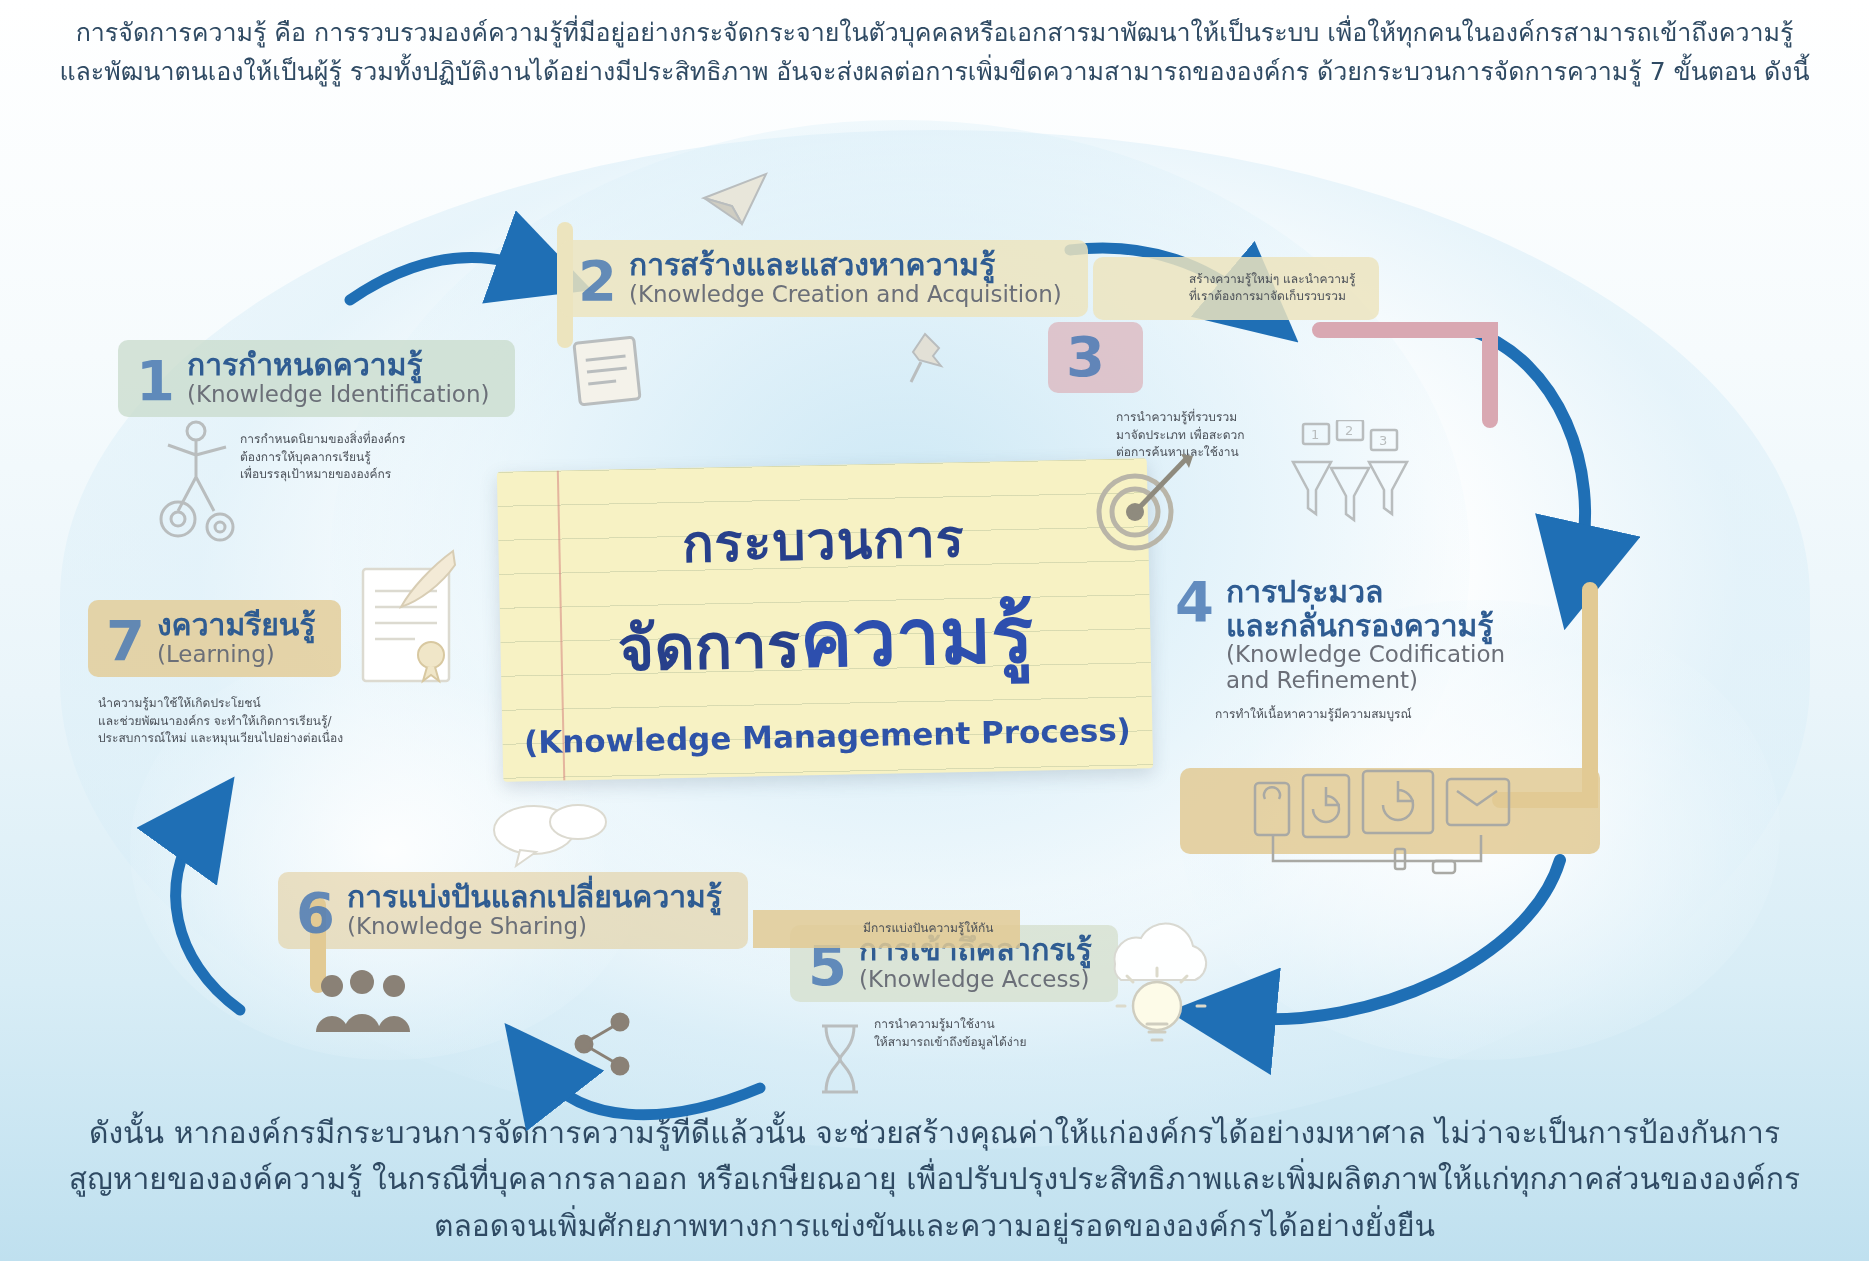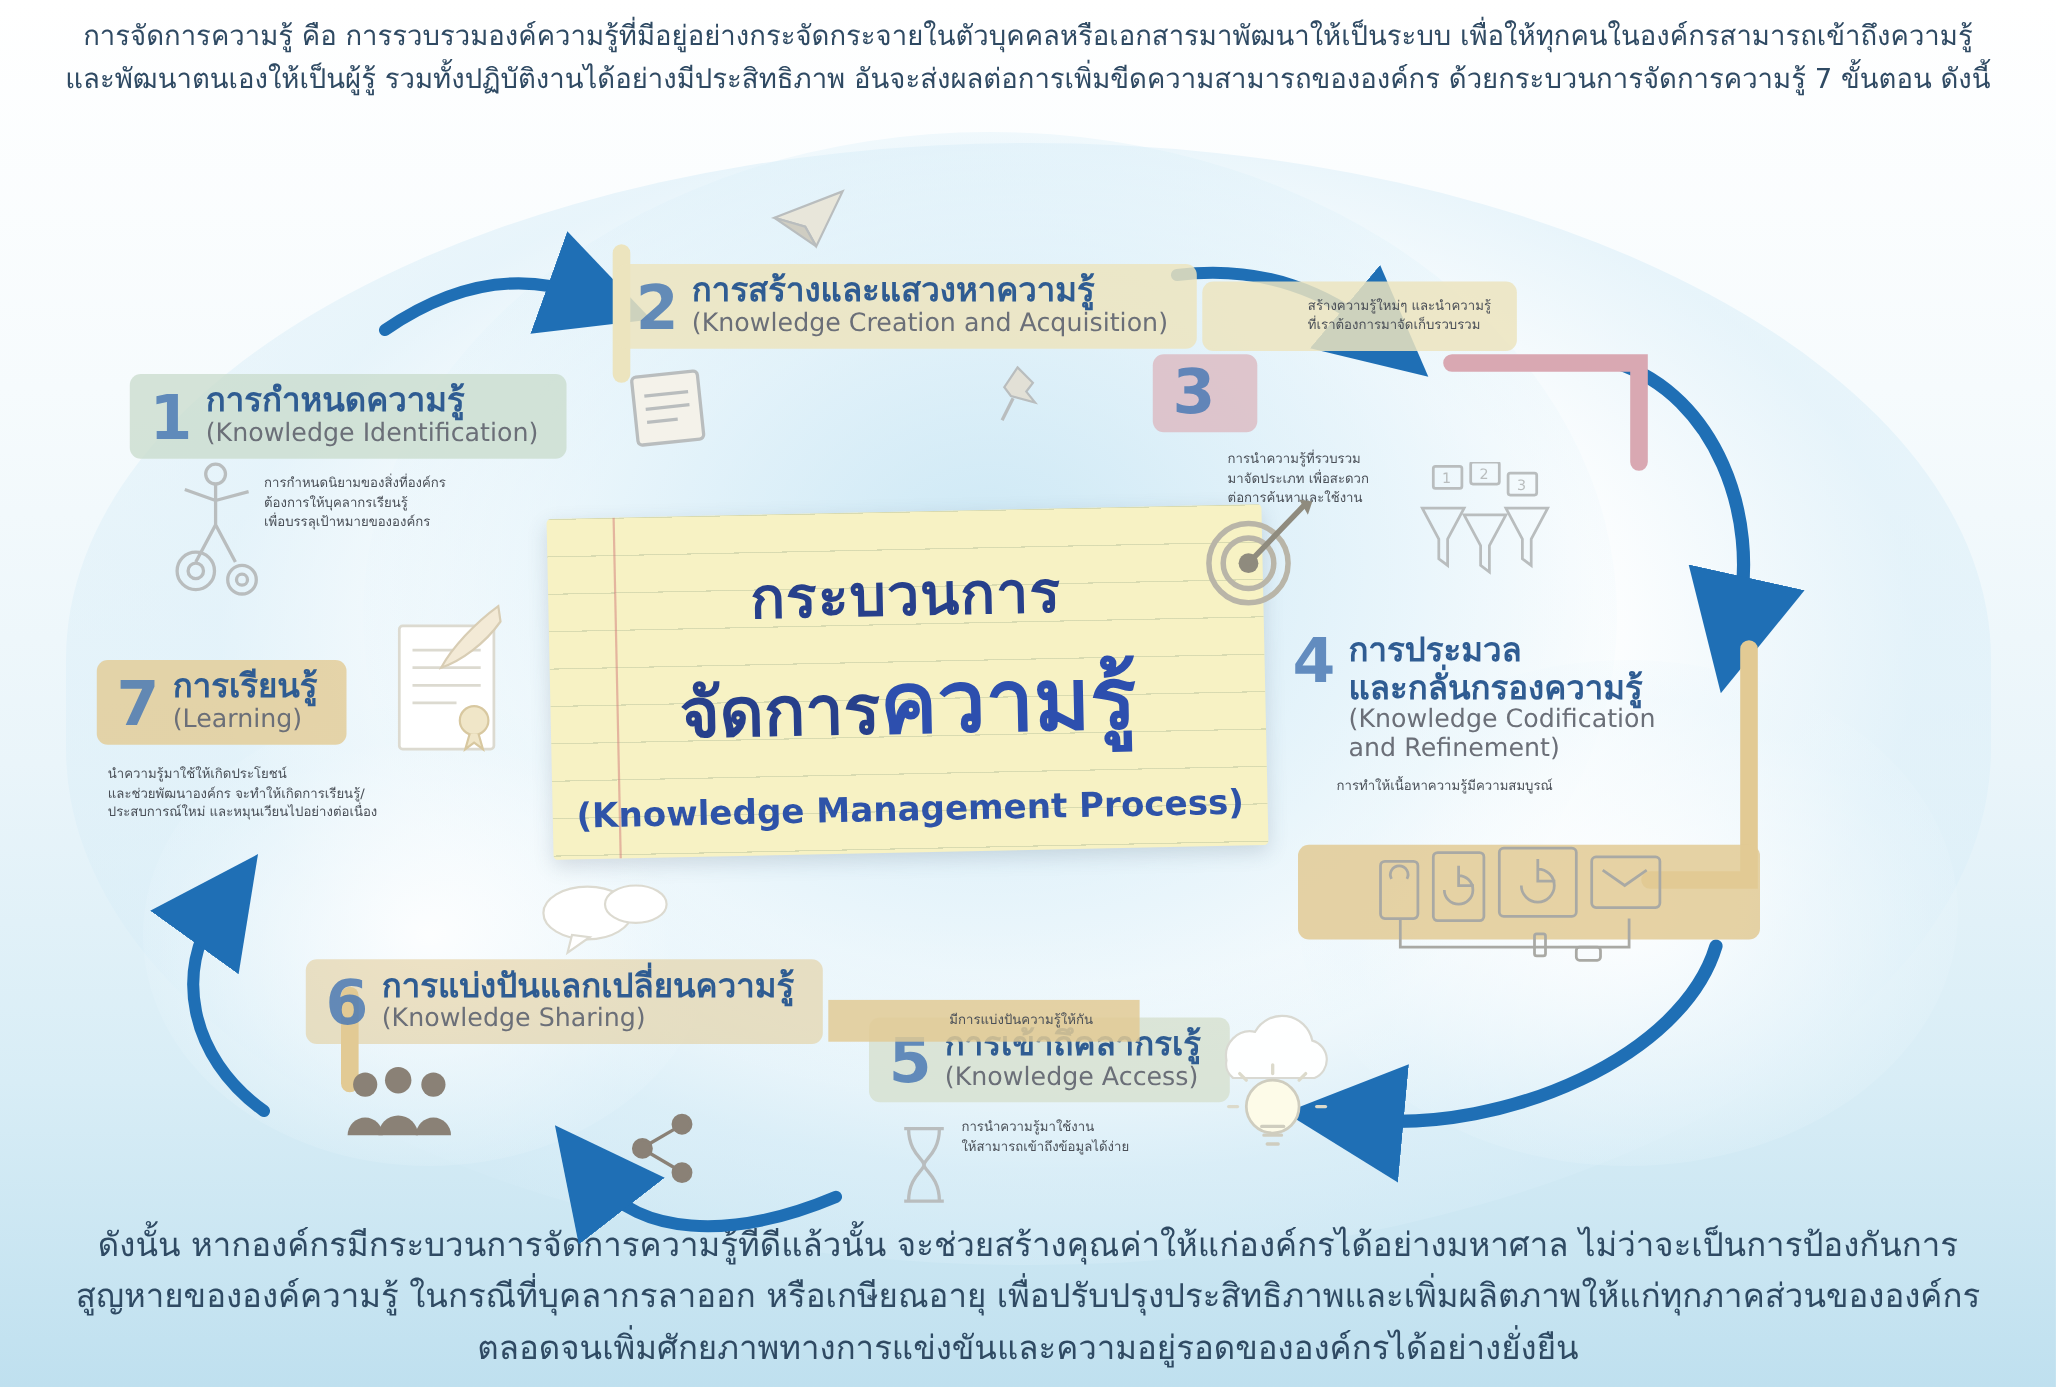--- a/index.html
+++ b/index.html
@@ -69,21 +69,21 @@
   #step5 .band{background:rgba(214,224,206,0.8);}
   #step5 .num{color:#4c7bb5;}
   #step5 .th{color:#2f5c92;}
   #step5 .desc{margin-left:84px;margin-top:14px;}
 
   
   #step6{left:278px;top:872px;}
   #step6 .band{background:rgba(226,202,148,0.55);}
   #step6 .num{color:#4c7bb5;}
   #step6 .th{color:#2f5c92;}
-  #step6-desc-box{margin-top:24px;background:rgba(226,202,148,0.85);border-radius:0;padding:10px 42px 10px 110px;display:inline-block;}
+  #step6-desc-box{margin-top:24px;background:rgba(226,202,148,0.85);border-radius:0;padding:10px 26px 10px 110px;display:inline-block;}
 
   
   #step7{left:88px;top:600px;}
   #step7 .band{background:rgba(226,202,148,0.8);}
   #step7 .num{color:#4c7bb5;}
   #step7 .th{color:#2f5c92;}
   #step7 .desc{margin-left:10px;margin-top:18px;}
 
   
   .note{position:absolute;left:500px;top:465px;width:650px;height:310px;
@@ -312,21 +312,21 @@
       <circle cx="50" cy="56" r="8"></circle>
     <line x1="20" y1="30" x2="44" y2="16"></line>
       <line x1="20" y1="38" x2="44" y2="52"></line>
   </g>
 </svg>
 
 <div class="step" id="step7">
   <div class="band">
     <div class="num">7</div>
     <div class="titles">
-      <div class="th">การเรียนรู้</div>
+      <div class="th">งความรียนรู้</div>
       <div class="en">(Learning)</div>
     </div>
   </div>
   <div class="desc" style="white-space:pre-line">นำความรู้มาใช้ให้เกิดประโยชน์
 และช่วยพัฒนาองค์กร จะทำให้เกิดการเรียนรู้/
 ประสบการณ์ใหม่ และหมุนเวียนไปอย่างต่อเนื่อง</div>
 </div>
 <svg class="icon" style="left:345px;top:545px;" width="130" height="150" viewBox="0 0 130 150">
   <rect x="18" y="24" width="86" height="112" rx="3" fill="#ffffff" stroke="#dcdad0" stroke-width="2.5"></rect>
   <g stroke="#dcdad0" stroke-width="2.5">

